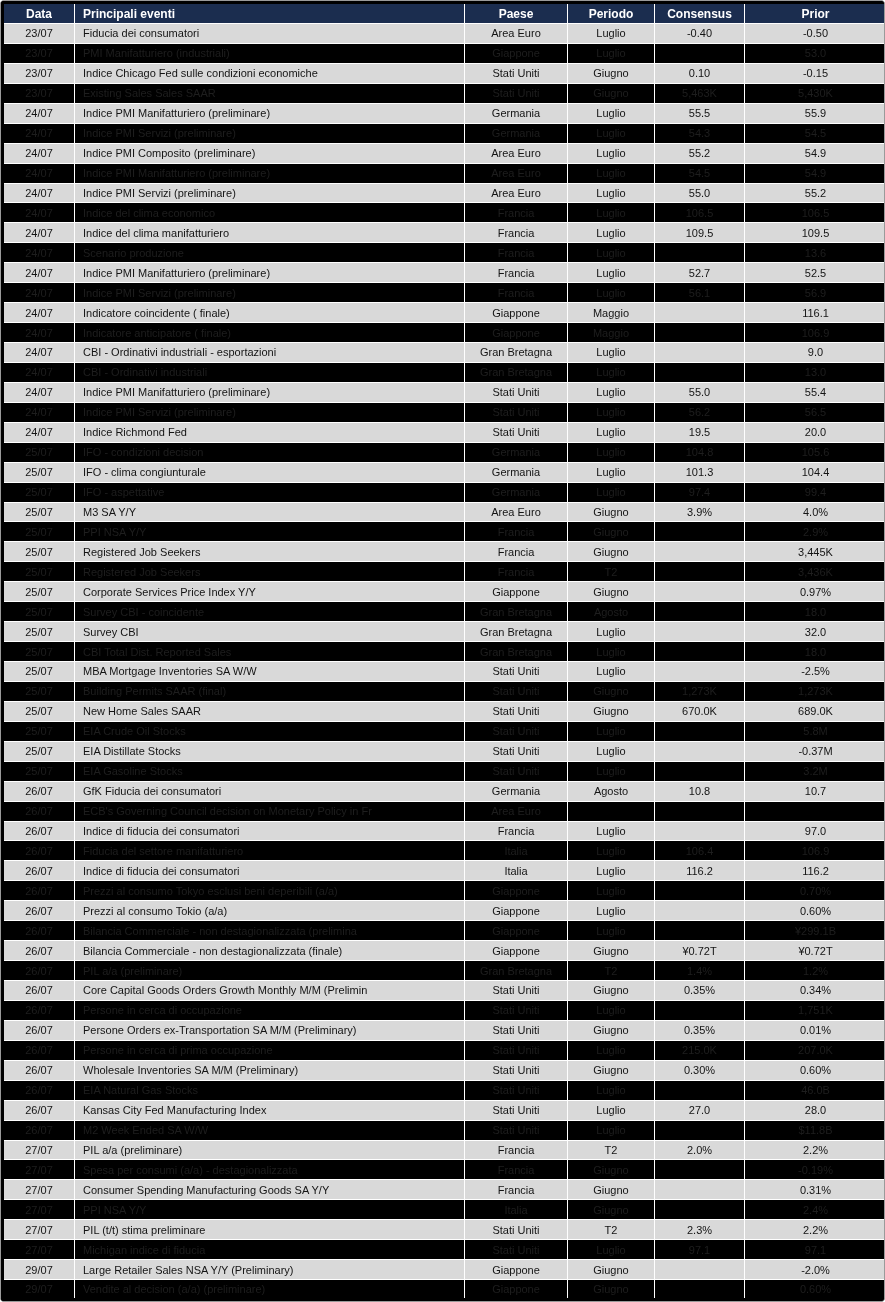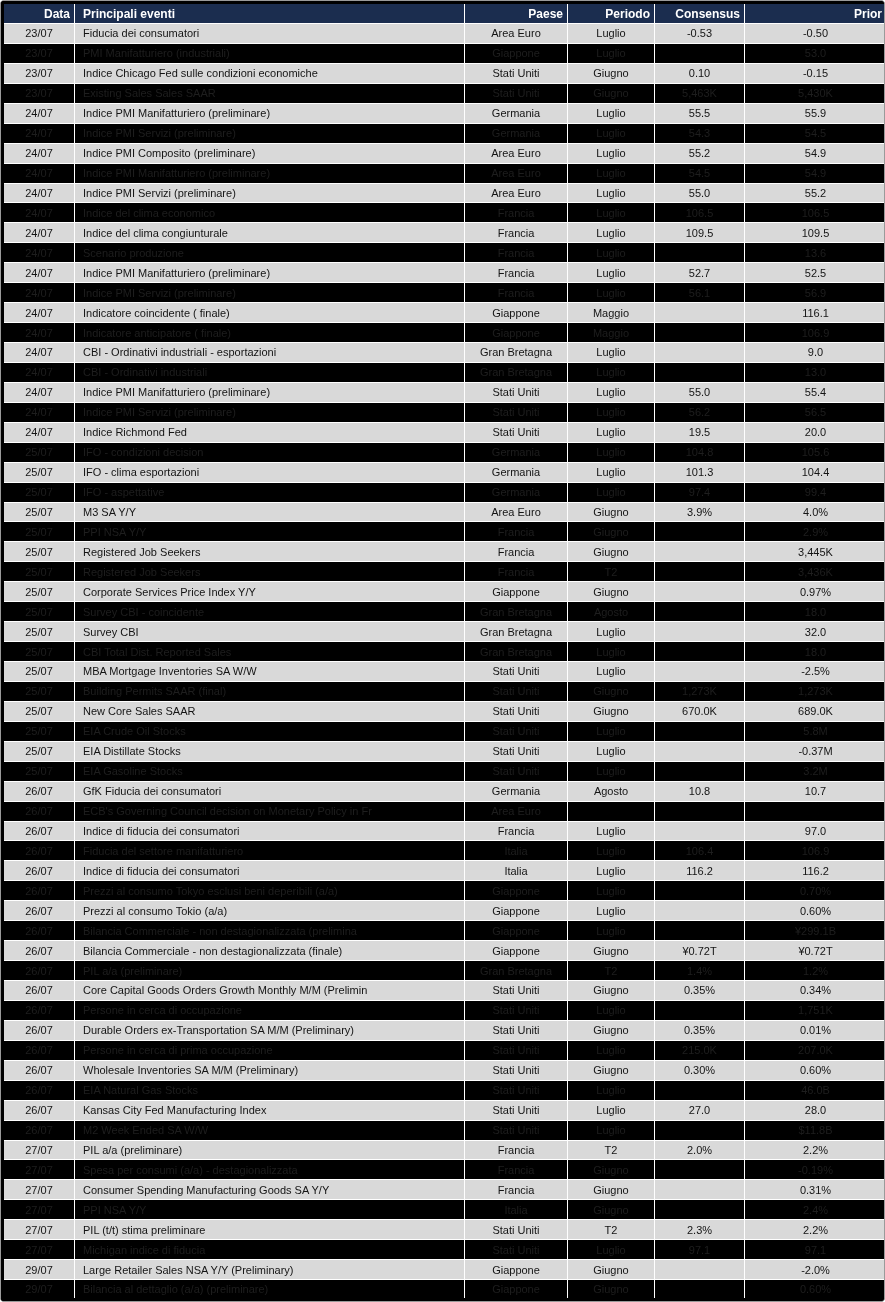--- a/index.html
+++ b/index.html
@@ -28,21 +28,21 @@
     white-space: nowrap;
     padding: 0 4px;
     box-sizing: border-box;
   }
   thead th {
     background: var(--header-bg, #1b2d4f);
     color: var(--header-text, #ffffff);
     font-weight: bold;
     font-size: 12px;
     height: 21px;
-    text-align: right;
+    text-align: center;
   }
   td {
     font-size: 11px;
     height: 19px;
     text-align: center;
   }
   th:nth-child(2), td:nth-child(2) { text-align: left; padding-left: 8px; }
   tr.light td { background: var(--row-light-bg, #d9d9d9); color: var(--row-light-text, #141414); }
   tr.dark  td { background: var(--row-dark-bg, #000000);  color: var(--row-dark-text, #1e1e1e); }
 </style>
@@ -68,21 +68,21 @@
         <th>Consensus</th>
         <th>Prior</th>
       </tr>
     </thead>
     <tbody id="rows">
         <tr class="light">
           <td>23/07</td>
           <td>Fiducia dei consumatori</td>
           <td>Area Euro</td>
           <td>Luglio</td>
-          <td>-0.53</td>
+          <td>-0.40</td>
           <td>-0.50</td>
         </tr>
         <tr class="dark">
           <td>23/07</td>
           <td>PMI Manifatturiero (industriali)</td>
           <td>Giappone</td>
           <td>Luglio</td>
           <td></td>
           <td>53.0</td>
         </tr>
@@ -145,21 +145,21 @@
         <tr class="dark">
           <td>24/07</td>
           <td>Indice del clima economico</td>
           <td>Francia</td>
           <td>Luglio</td>
           <td>106.5</td>
           <td>106.5</td>
         </tr>
         <tr class="light">
           <td>24/07</td>
-          <td>Indice del clima congiunturale</td>
+          <td>Indice del clima manifatturiero</td>
           <td>Francia</td>
           <td>Luglio</td>
           <td>109.5</td>
           <td>109.5</td>
         </tr>
         <tr class="dark">
           <td>24/07</td>
           <td>Scenario produzione</td>
           <td>Francia</td>
           <td>Luglio</td>
@@ -241,21 +241,21 @@
         <tr class="dark">
           <td>25/07</td>
           <td>IFO - condizioni decision</td>
           <td>Germania</td>
           <td>Luglio</td>
           <td>104.8</td>
           <td>105.6</td>
         </tr>
         <tr class="light">
           <td>25/07</td>
-          <td>IFO - clima esportazioni</td>
+          <td>IFO - clima congiunturale</td>
           <td>Germania</td>
           <td>Luglio</td>
           <td>101.3</td>
           <td>104.4</td>
         </tr>
         <tr class="dark">
           <td>25/07</td>
           <td>IFO - aspettative</td>
           <td>Germania</td>
           <td>Luglio</td>
@@ -337,21 +337,21 @@
         <tr class="dark">
           <td>25/07</td>
           <td>Building Permits SAAR (final)</td>
           <td>Stati Uniti</td>
           <td>Giugno</td>
           <td>1,273K</td>
           <td>1,273K</td>
         </tr>
         <tr class="light">
           <td>25/07</td>
-          <td>New Core Sales SAAR</td>
+          <td>New Home Sales SAAR</td>
           <td>Stati Uniti</td>
           <td>Giugno</td>
           <td>670.0K</td>
           <td>689.0K</td>
         </tr>
         <tr class="dark">
           <td>25/07</td>
           <td>EIA Crude Oil Stocks</td>
           <td>Stati Uniti</td>
           <td>Luglio</td>
@@ -465,21 +465,21 @@
         <tr class="dark">
           <td>26/07</td>
           <td>Persone in cerca di occupazione</td>
           <td>Stati Uniti</td>
           <td>Luglio</td>
           <td></td>
           <td>1,751K</td>
         </tr>
         <tr class="light">
           <td>26/07</td>
-          <td>Durable Orders ex-Transportation SA M/M (Preliminary)</td>
+          <td>Persone Orders ex-Transportation SA M/M (Preliminary)</td>
           <td>Stati Uniti</td>
           <td>Giugno</td>
           <td>0.35%</td>
           <td>0.01%</td>
         </tr>
         <tr class="dark">
           <td>26/07</td>
           <td>Persone in cerca di prima occupazione</td>
           <td>Stati Uniti</td>
           <td>Luglio</td>
@@ -569,21 +569,21 @@
         <tr class="light">
           <td>29/07</td>
           <td>Large Retailer Sales NSA Y/Y (Preliminary)</td>
           <td>Giappone</td>
           <td>Giugno</td>
           <td></td>
           <td>-2.0%</td>
         </tr>
         <tr class="dark">
           <td>29/07</td>
-          <td>Bilancia al dettaglio (a/a) (preliminare)</td>
+          <td>Vendite al decision (a/a) (preliminare)</td>
           <td>Giappone</td>
           <td>Giugno</td>
           <td></td>
           <td>0.60%</td>
         </tr>
       </tbody>
   </table>
 </div>
 
 </body></html>

